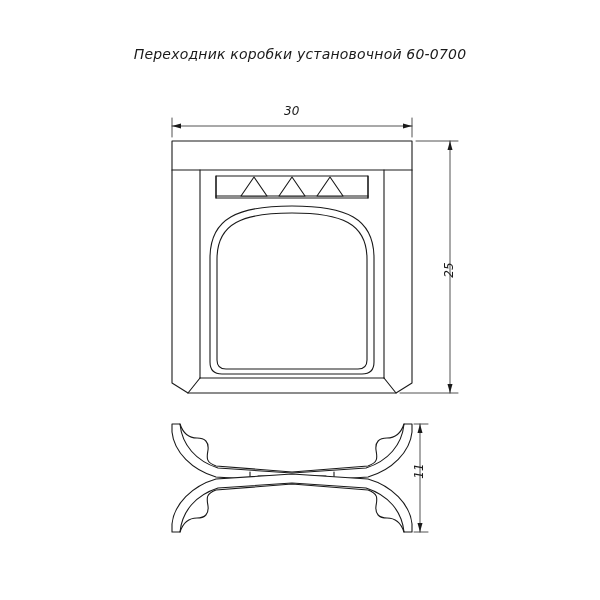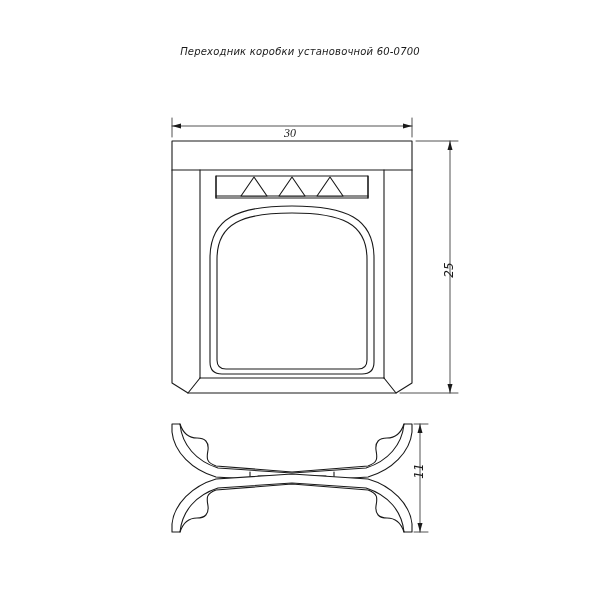--- a/index.html
+++ b/index.html
@@ -19,40 +19,40 @@
     height: 600px;
   }
   .title {
     position: absolute;
     top: 46px;
     left: 0;
     width: 600px;
     text-align: center;
     font-family: "DejaVu Sans", sans-serif;
     font-style: italic;
-    font-size: 10px;
+    font-size: 14px;
     letter-spacing: 0.2px;
     color: #1a1a1a;
     white-space: nowrap;
   }
   svg.drawing {
     position: absolute;
     top: 0;
     left: 0;
     width: 600px;
     height: 600px;
   }
   .dimlabel {
     position: absolute;
     font-family: "DejaVu Sans", sans-serif;
     font-style: italic;
     font-size: 12px;
     color: #1a1a1a;
   }
-  .dim-30 { left: 284px; top: 126px; font-family: Liberation Serif, serif; }
+  .dim-30 { left: 284px; top: 104px; }
   .dim-25 { left: 441px; top: 263px; transform: rotate(-90deg); transform-origin: center; }
   .dim-11 { left: 411px; top: 464px; transform: rotate(-90deg); transform-origin: center; }
 </style>
 </head>
 <body>
 
 <div id="stage">
 
   <div class="title">Переходник коробки установочной 60-0700</div>
 

